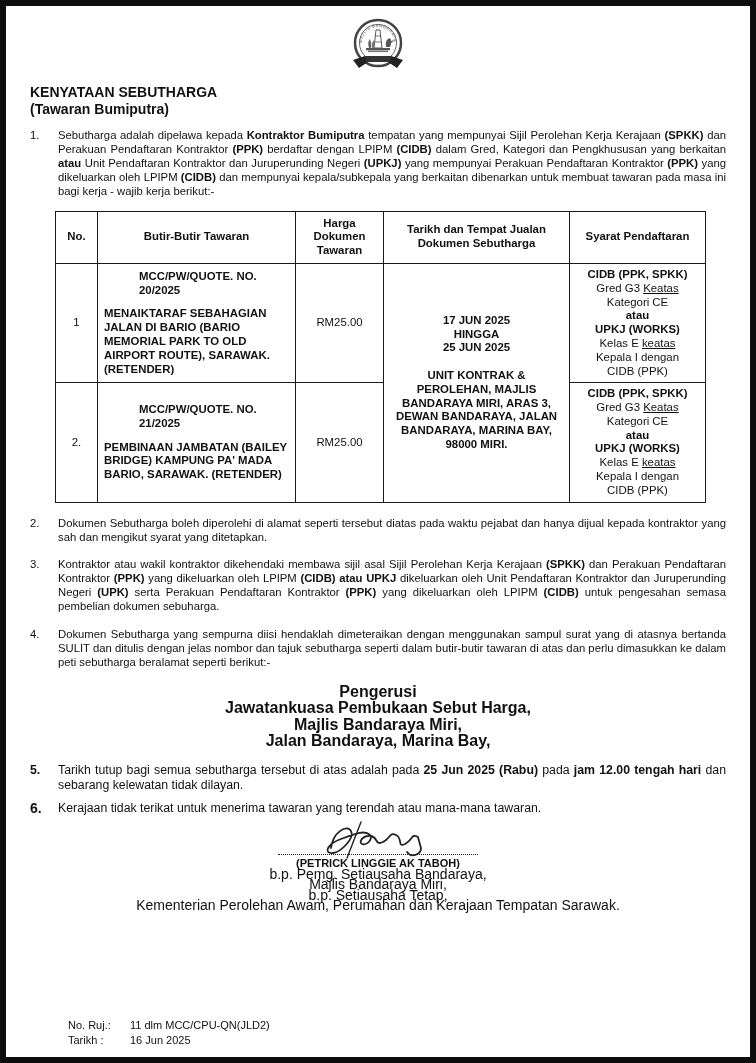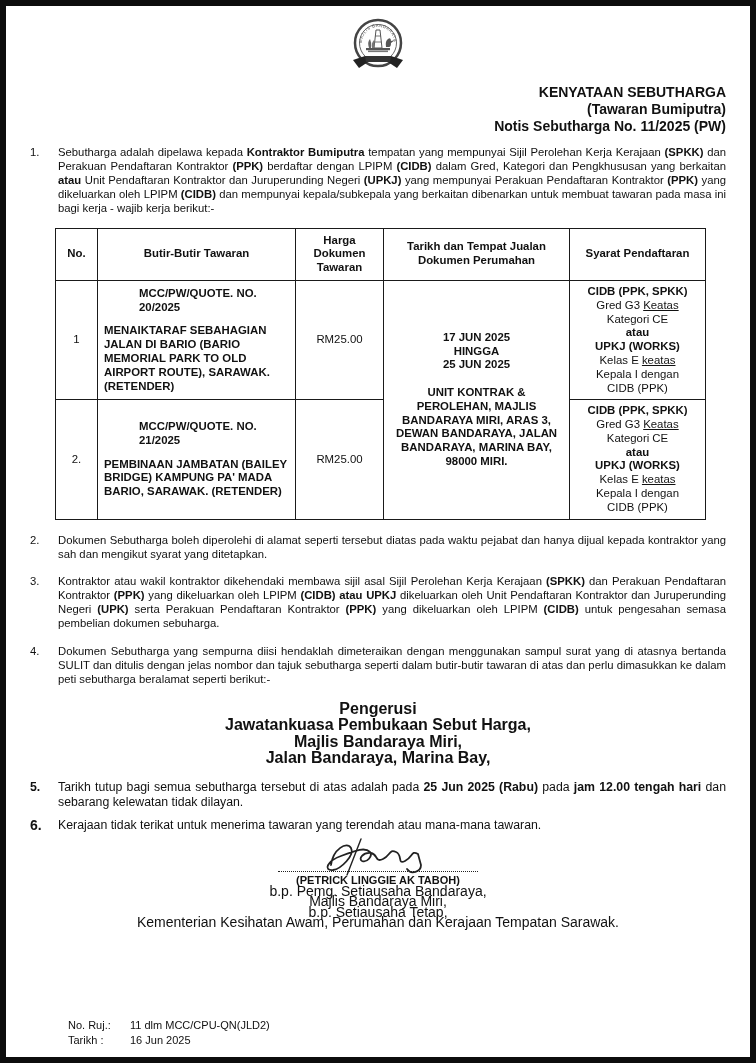--- a/index.html
+++ b/index.html
@@ -11,21 +11,21 @@
     box-sizing:border-box;
     border:6px solid #0d0d0d;
     outline:2px solid #fff;
     padding:10px 24px 40px 24px;
     font-family:"Liberation Sans", sans-serif;
     color:#111;
     overflow:hidden;
   }
   
   .logo-wrap{text-align:center;margin-top:2px;}
-  .titles{text-align:right;font-weight:bold;font-size:14px;line-height:17px;margin-top:4px;}
+  .titles{text-align:left;font-weight:bold;font-size:14px;line-height:17px;margin-top:4px;}
   
   .para{display:flex;margin-top:11px;font-size:11.3px;line-height:13.9px;}
   .para .pnum{flex:0 0 28px;}
   .para .ptext{flex:1;text-align:justify;}
   .para .b{font-weight:bold;}
   .para.big{font-size:12.3px;line-height:15px;}
   .para.big .pnum{font-weight:bold;font-size:14px;}
   
   table.quote{border-collapse:collapse;margin:12px 0 0 25px;width:650px;table-layout:fixed;font-size:11.4px;line-height:13.8px;}
   table.quote th, table.quote td{border:1.4px solid #1a1a1a;padding:4px 6px;vertical-align:middle;}
@@ -78,42 +78,41 @@
       <rect x="29" y="32.5" width="20" height="1.6" fill="#777"></rect>
 
       <path d="M14 42 L26 38 L52 38 L64 42 L58 50 L49 44 L29 44 L20 50 Z" fill="#222"></path>
       <path d="M26 38 L52 38 L51 44 L27 44 Z" fill="#333"></path>
     </svg>
   </div>
 
   <div class="titles">
     <div>KENYATAAN SEBUTHARGA</div>
     <div>(Tawaran Bumiputra)</div>
-    <div>Notis Sebutharga No. 11/2025 (PW)</div>
   </div>
 
   <div class="para">
     <span class="pnum">1.</span>
     <div class="ptext"><span>Sebutharga adalah dipelawa kepada </span><span class="b">Kontraktor Bumiputra</span><span> tempatan yang mempunyai Sijil Perolehan Kerja Kerajaan </span><span class="b">(SPKK)</span><span> dan Perakuan Pendaftaran Kontraktor </span><span class="b">(PPK)</span><span> berdaftar dengan LPIPM </span><span class="b">(CIDB)</span><span> dalam Gred, Kategori dan Pengkhususan yang berkaitan </span><span class="b">atau</span><span> Unit Pendaftaran Kontraktor dan Juruperunding Negeri </span><span class="b">(UPKJ)</span><span> yang mempunyai Perakuan Pendaftaran Kontraktor </span><span class="b">(PPK)</span><span> yang dikeluarkan oleh LPIPM </span><span class="b">(CIDB)</span><span> dan mempunyai kepala/subkepala yang berkaitan dibenarkan untuk membuat tawaran pada masa ini bagi kerja - wajib kerja berikut:-</span></div>
   </div>
 
   <table class="quote">
     <colgroup>
       <col style="width:42px">
         <col style="width:198px">
         <col style="width:88px">
         <col style="width:186px">
         <col style="width:136px">
     </colgroup>
     <thead>
       <tr>
         <th>No.</th>
         <th>Butir-Butir Tawaran</th>
         <th>Harga Dokumen Tawaran</th>
-        <th>Tarikh dan Tempat Jualan Dokumen Perumahan</th>
+        <th>Tarikh dan Tempat Jualan Dokumen Sebutharga</th>
         <th>Syarat Pendaftaran</th>
       </tr>
     </thead>
     <tbody>
       <tr>
         <td class="cell-no">1</td>
         <td class="cell-butir">
           <div class="ref">MCC/PW/QUOTE. NO. 20/2025</div>
           <div class="desc">MENAIKTARAF SEBAHAGIAN JALAN DI BARIO (BARIO MEMORIAL PARK TO OLD AIRPORT ROUTE), SARAWAK. (RETENDER)</div>
         </td>
@@ -191,21 +190,21 @@
     <svg class="scribble" width="150" height="42" viewBox="0 0 150 42">
       <path d="M28 30 C30 14 44 6 48 13 C52 20 38 34 30 35 C20 36 24 26 38 21 C54 15 62 12 67 17 C70 21 64 28 59 26 C55 24 60 17 68 18 C75 19 72 28 80 24 C88 20 86 14 93 17 C100 20 94 30 102 26 C110 22 108 15 115 19 L118 30 C118 37 108 40 104 34" fill="none" stroke="#222" stroke-width="1.8" stroke-linecap="round"></path>
       <path d="M44 40 L58 4" fill="none" stroke="#222" stroke-width="1.4" stroke-linecap="round"></path>
     </svg>
     <div class="dotline"></div>
     <div class="name">(PETRICK LINGGIE AK TABOH)</div>
     <div>
         <div class="sline">b.p. Pemg. Setiausaha Bandaraya,</div>
         <div class="sline">Majlis Bandaraya Miri,</div>
         <div class="sline">b.p. Setiausaha Tetap,</div>
-        <div class="sline">Kementerian Kesihatan Awam, Perumahan dan Kerajaan Tempatan Sarawak.</div>
+        <div class="sline">Kementerian Perolehan Awam, Perumahan dan Kerajaan Tempatan Sarawak.</div>
       </div>
   </div>
 
   <div class="footer">
     <div class="row">
       <span class="lbl">No. Ruj.:</span>
       <span>11 dlm MCC/CPU-QN(JLD2)</span>
     </div>
     <div class="row">
       <span class="lbl">Tarikh :</span>

